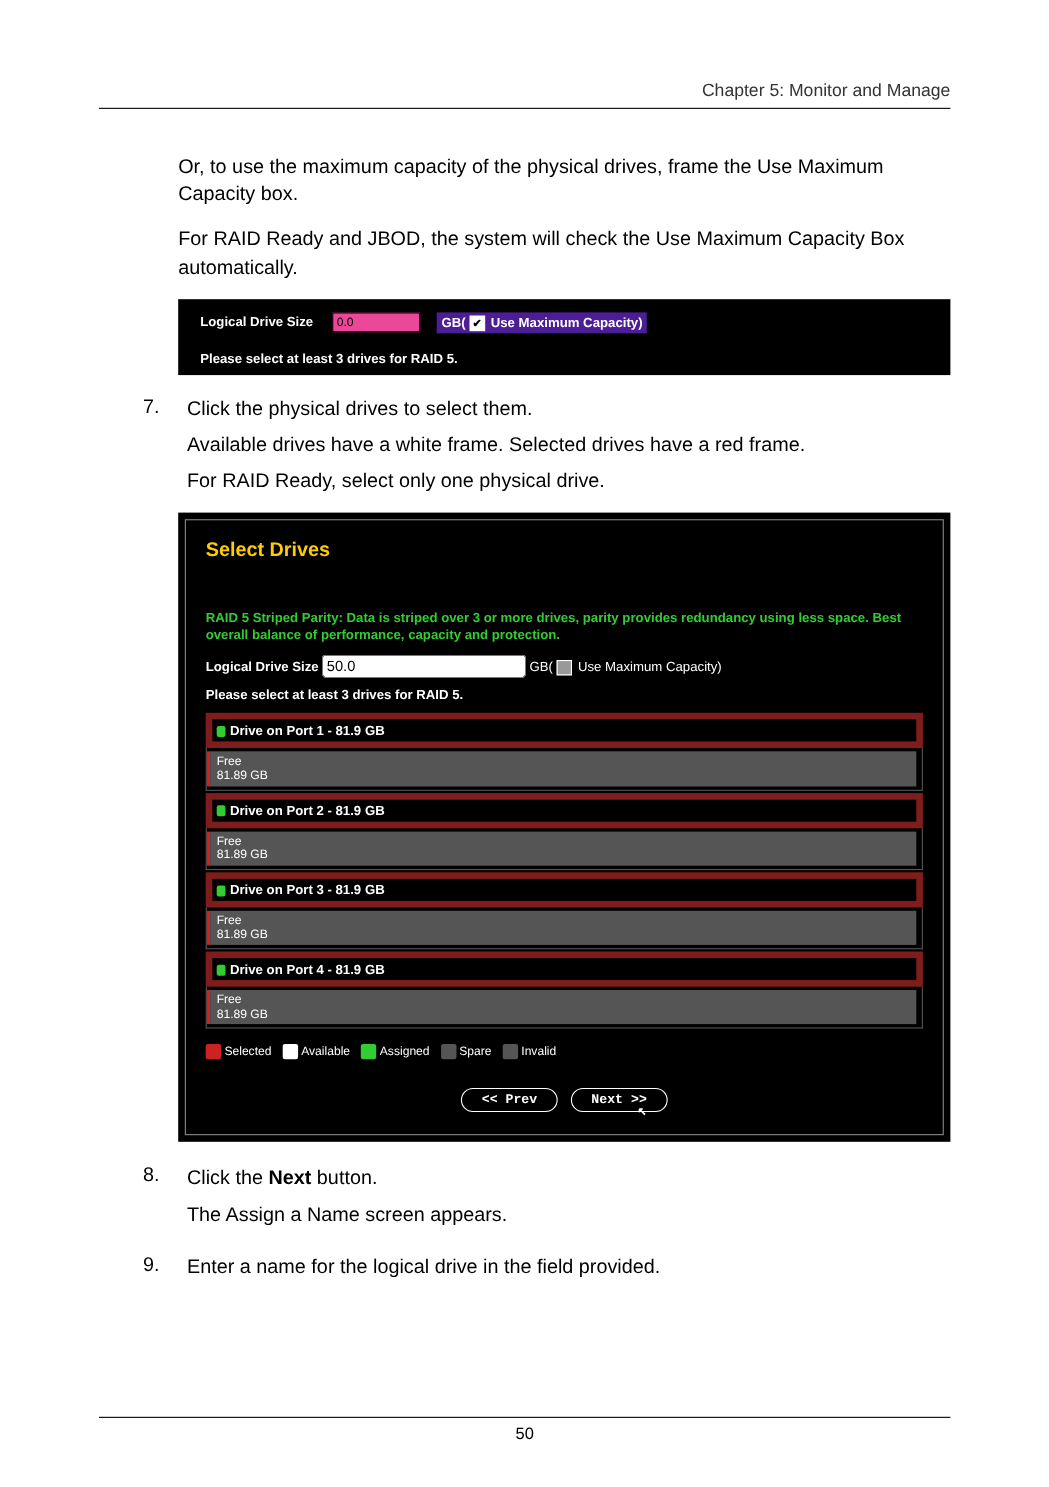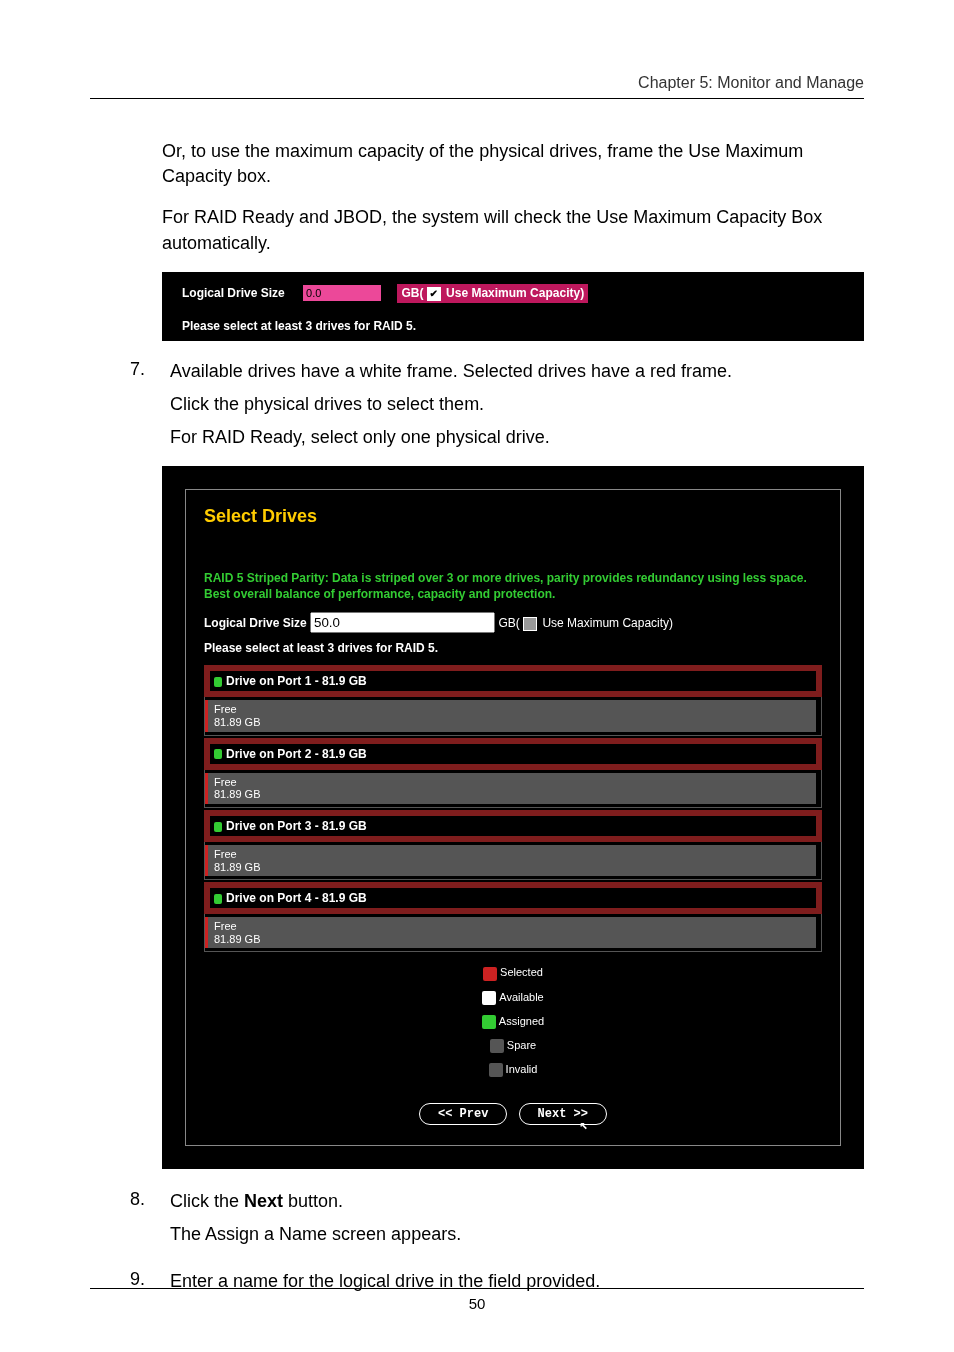--- a/index.html
+++ b/index.html
@@ -67,21 +67,21 @@
     height: 16px;
     font-size: 11px;
     background: #ec4899;
     border: 1px solid #000;
     margin: 0 14px;
     padding: 0 3px;
     vertical-align: middle;
   }
   .shot-pad .gb {
     display: inline-block;
-    background: #be185d;
+    background: #4c1d95;
     padding: 2px 4px;
     font-weight: bold;
     color: #fff;
     margin-left: -2px;
     vertical-align: middle;
   }
   .cbox {
     display: inline-flex;
     width: 12px; height: 12px;
     border: 1px solid #fff;
@@ -98,21 +98,21 @@
   .shot .hint {
     font-weight: bold;
     color: #fff;
     font-size: 12px;
     margin: 10px 0 2px 14px;
   }
 
   
   .shot2-outer {
     background: #000;
-    padding: 23px;
+    padding: 6px;
     margin: 8px 0 20px 72px;
   }
   .shot2-inner {
     border: 1px solid #888;
     background: #000;
     padding: 16px 18px 20px 18px;
     color: #fff;
     font-size: 12px;
   }
   .shot2-title {
@@ -172,22 +172,21 @@
     padding: 3px 6px;
     color: #fff;
     font-size: 11px;
     line-height: 1.15;
   }
   .legend {
     display: flex;
     gap: 10px;
     margin-top: 14px;
     font-size: 11px;
-    align-items: center;
-    flex-direction: column;
+    align-items: flex-start;
   }
   .swatch {
     display: inline-block;
     width: 14px; height: 14px;
     margin-right: 3px;
     vertical-align: middle;
     border-radius: 2px;
   }
   .sw-selected { background: #cc2222; }
   .sw-available { background: #fff; }
@@ -250,22 +249,22 @@
         <span class="cbox">✔</span>
         <span>Use Maximum Capacity)</span>
       </span>
     </div>
     <div class="hint">Please select at least 3 drives for RAID 5.</div>
   </div>
 
   <div class="ol-row">
     <div class="ol-num">7.</div>
     <div class="ol-body">
+      <p>Click the physical drives to select them.</p>
       <p>Available drives have a white frame. Selected drives have a red frame.</p>
-      <p>Click the physical drives to select them.</p>
       <p>For RAID Ready, select only one physical drive.</p>
     </div>
   </div>
 
   <div class="shot2-outer">
     <div class="shot2-inner">
       <div class="shot2-title">Select Drives</div>
       <div class="shot2-desc">RAID 5 Striped Parity: Data is striped over 3 or more drives, parity provides redundancy using less space. Best overall balance of performance, capacity and protection.</div>
 
       <div class="shot2-sizebar">

